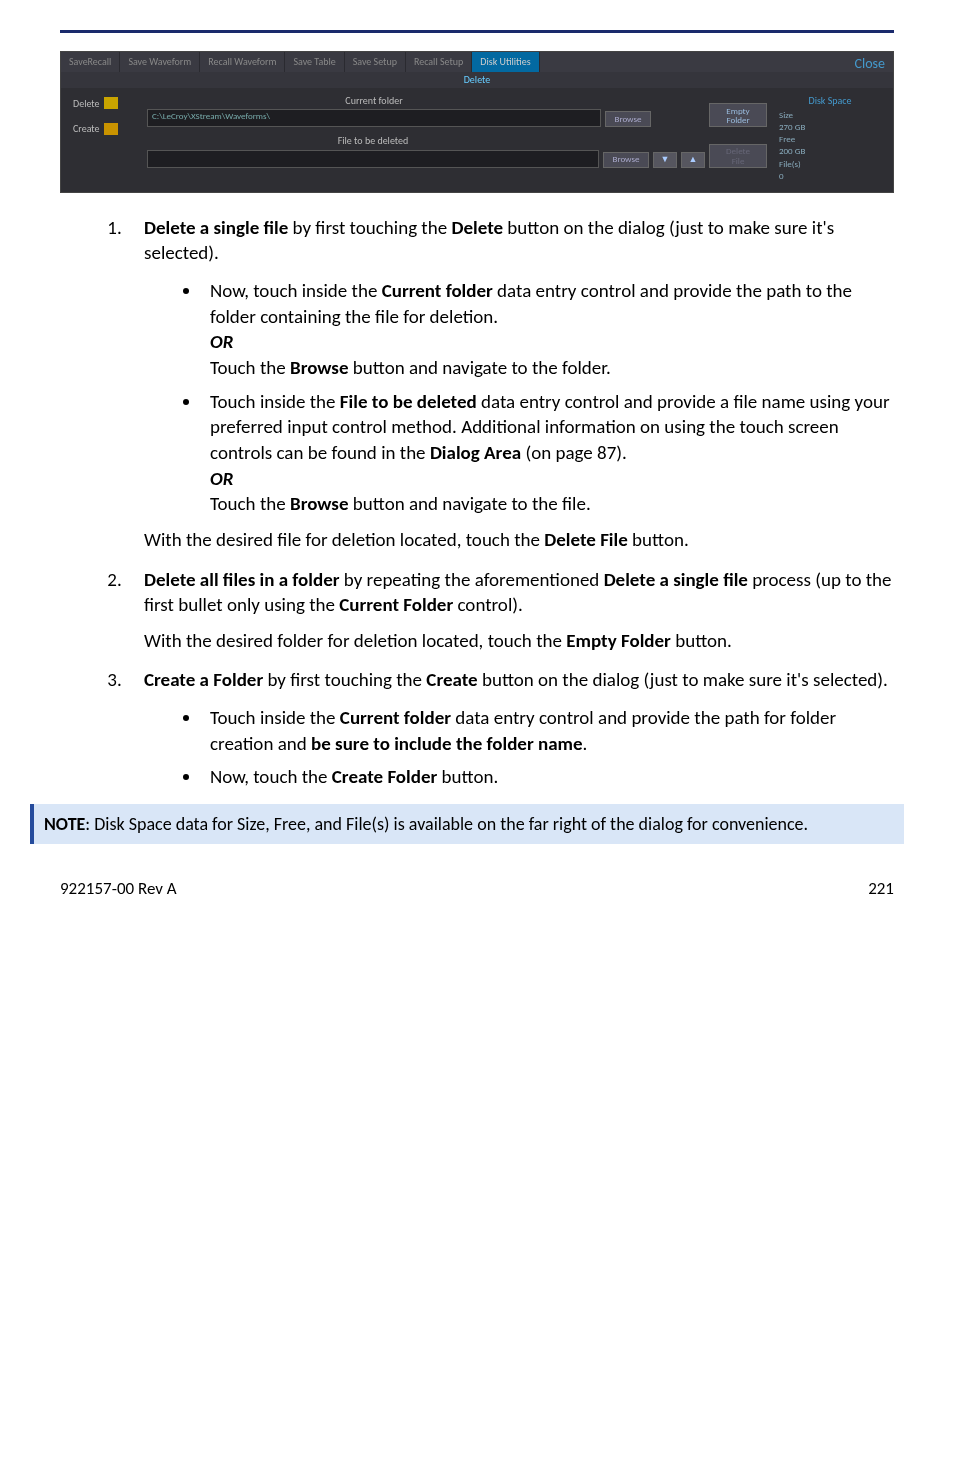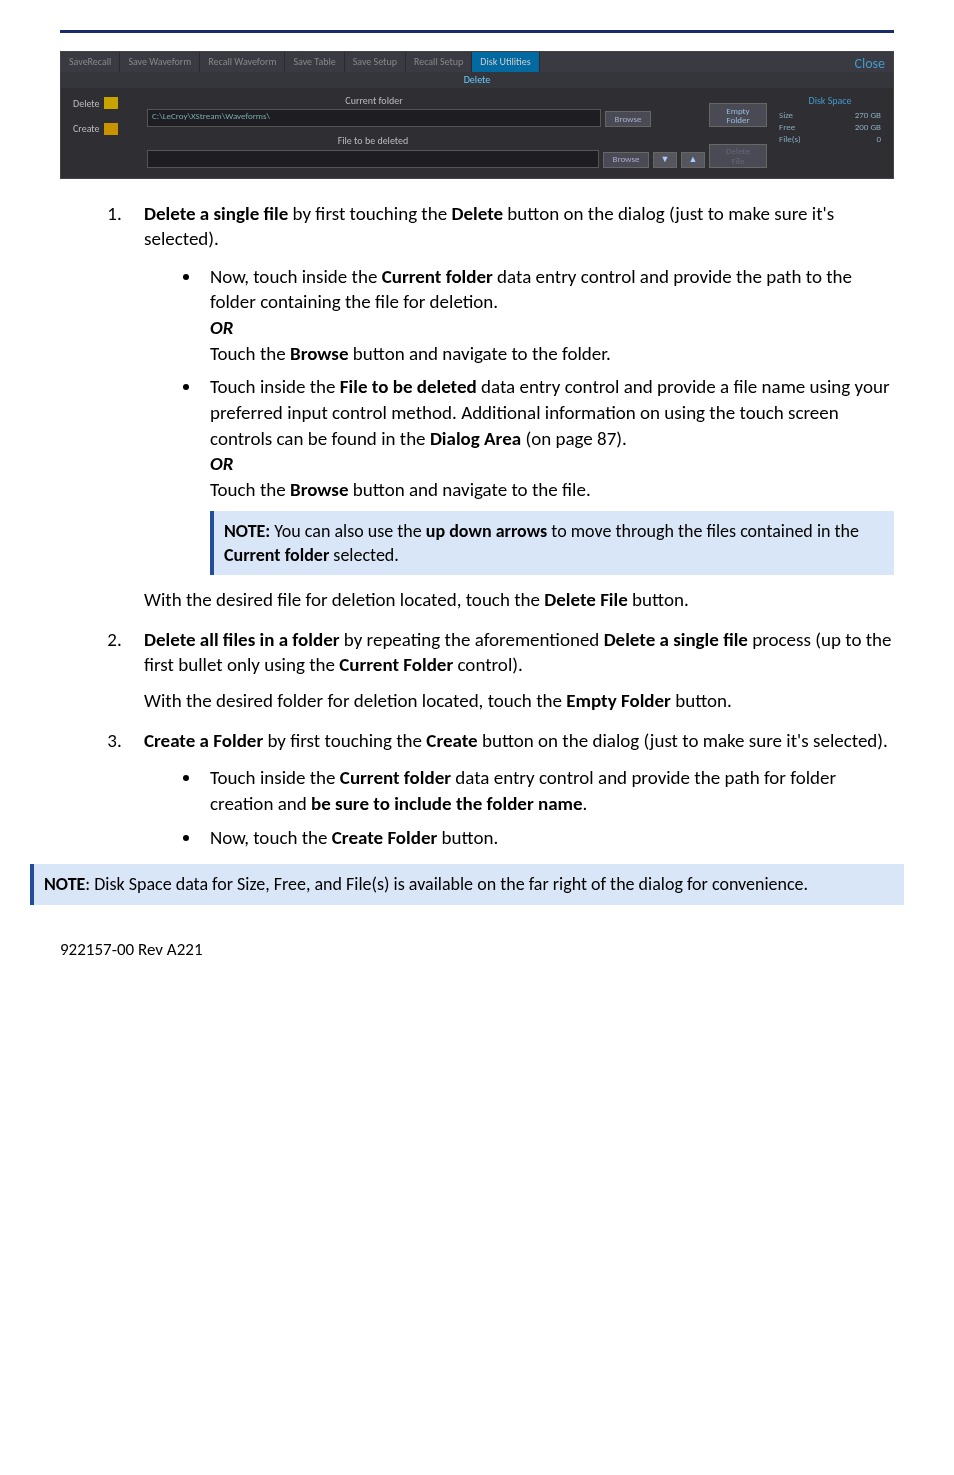--- a/index.html
+++ b/index.html
@@ -81,21 +81,21 @@
     align-items:center; justify-content:center;
     border:1px solid #666;
   }
   .app-shot .arrowbtn {
     width:24px; height:16px; background:#56565f;
     display:flex; align-items:center; justify-content:center;
     color:#acf; border:1px solid #666; font-size:9px;
   }
   .app-shot .rightcol { width:110px; font-size:10px; color:#8ab; }
   .app-shot .rightcol .hdr { color:#49c; text-align:center; margin-bottom:2px; }
-  .app-shot .rightcol .row { display:flex; justify-content:space-between; padding:0 4px; font-size:9px;}
+  .app-shot .rightcol .row { display:flex; justify-content:space-between; padding:0 4px; font-size:9px;flex-direction:column;}
   .app-shot .actionbtn {
     width:58px; height:24px; background:#4a4a55; color:#9bd;
     font-size:9px; display:flex; align-items:center; justify-content:center;
     text-align:center; border:1px solid #666; line-height:1.05;
   }
   .app-shot .actionbtn.dim { color:#667; }
 
   
   ol.main { list-style: decimal; padding-left: 66px; margin-top: 8px; }
   ol.main > li { padding-left: 18px; margin-bottom: 14px; }
@@ -105,21 +105,21 @@
   .or { font-weight:700; font-style: italic; }
   .note-box {
     background: #d9e6f7;
     border-left: 4px solid #254b9c;
     padding: 8px 10px;
     margin: 8px 0 12px 0;
     font-size: 18px;
   }
   .note-box.wide { margin-left: -30px; margin-right: -10px; }
   .para-under-li { margin-top: 10px; }
-  .footer { display:flex; justify-content:flex-start; margin-top: 34px; font-size:17px; }
+  .footer { display:flex; justify-content:space-between; margin-top: 34px; font-size:17px; }
 </style>
 </head>
 <body>
 
 <div class="top-rule"></div>
 
 <div class="app-shot">
   <div class="tabbar">
     <div class="tab">SaveRecall</div>
     <div class="tab">Save Waveform</div>
@@ -191,23 +191,20 @@
       <li>
         <span>Now, touch inside the </span><b>Current folder</b><span> data entry control and provide the path to the folder containing the file for deletion.</span><br>
         <span class="or">OR</span><br>
         <span>Touch the </span><b>Browse</b><span> button and navigate to the folder.</span>
       </li>
       <li>
         <span>Touch inside the </span><b>File to be deleted</b><span> data entry control and provide a file name using your preferred input control method. Additional information on using the touch screen controls can be found in the </span><b>Dialog Area</b><span> (on page 87).</span><br>
         <span class="or">OR</span><br>
         <span>Touch the </span><b>Browse</b><span> button and navigate to the file.</span>
 
-        <div class="note-box">
-          <b>NOTE:</b><span> You can also use the </span><b>up down arrows</b><span> to move through the files contained in the </span><b>Current folder</b><span> selected.</span>
-        </div>
       </li>
     </ul>
 
     <p class="para-under-li">
       <span>With the desired file for deletion located, touch the </span><b>Delete File</b><span> button.</span>
     </p>
   </li>
 
   <li>
     <b>Delete all files in a folder</b><span> by repeating the aforementioned </span><b>Delete a single file</b><span> process (up to the first bullet only using the </span><b>Current Folder</b><span> control).</span>

